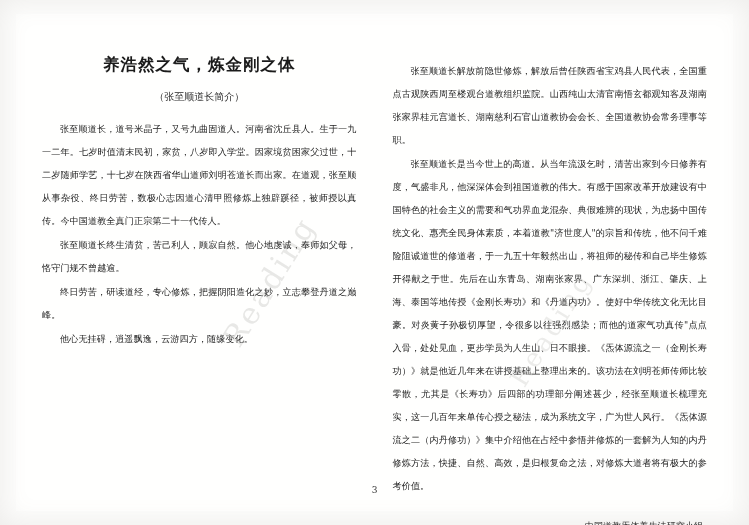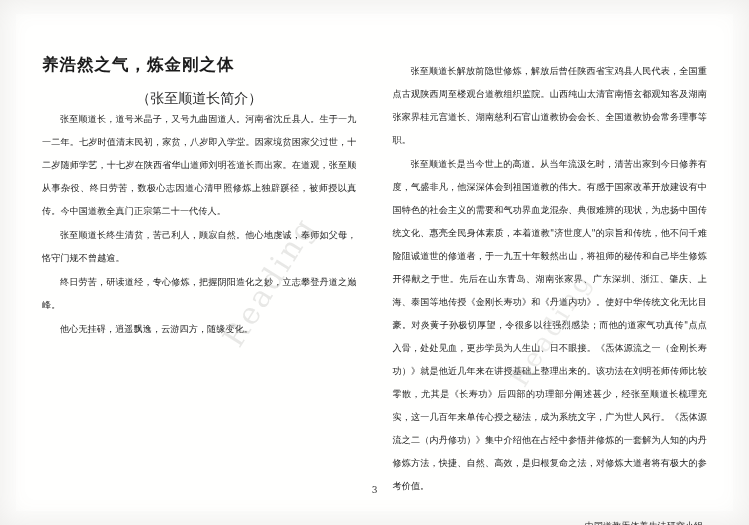--- a/index.html
+++ b/index.html
@@ -42,30 +42,31 @@
     gap: 36px;
   }
   .col {
     flex: 1 1 0;
     position: relative;
   }
   .title {
     font-family: "DejaVu Serif", "Liberation Serif", serif;
     font-size: 16.5px;
     font-weight: bold;
-    text-align: left;
+    text-align: center;
     letter-spacing: 1px;
     color: #1b1b1b;
     margin: 14px 0 14px 0;
   }
   .subtitle {
     font-family: "DejaVu Serif", "Liberation Serif", serif;
-    font-size: 14px;
+    font-size: 10px;
     text-align: center;
     color: #2a2a2a;
+    margin-bottom: 14px;
   }
   p.body {
     font-family: "DejaVu Serif", "Liberation Serif", serif;
     font-size: 9.1px;
     line-height: 23px;
     color: #1d1d1d;
     margin: 0 0 1px 0;
     text-indent: 18px;
     text-align: justify;
     text-justify: inter-character;

